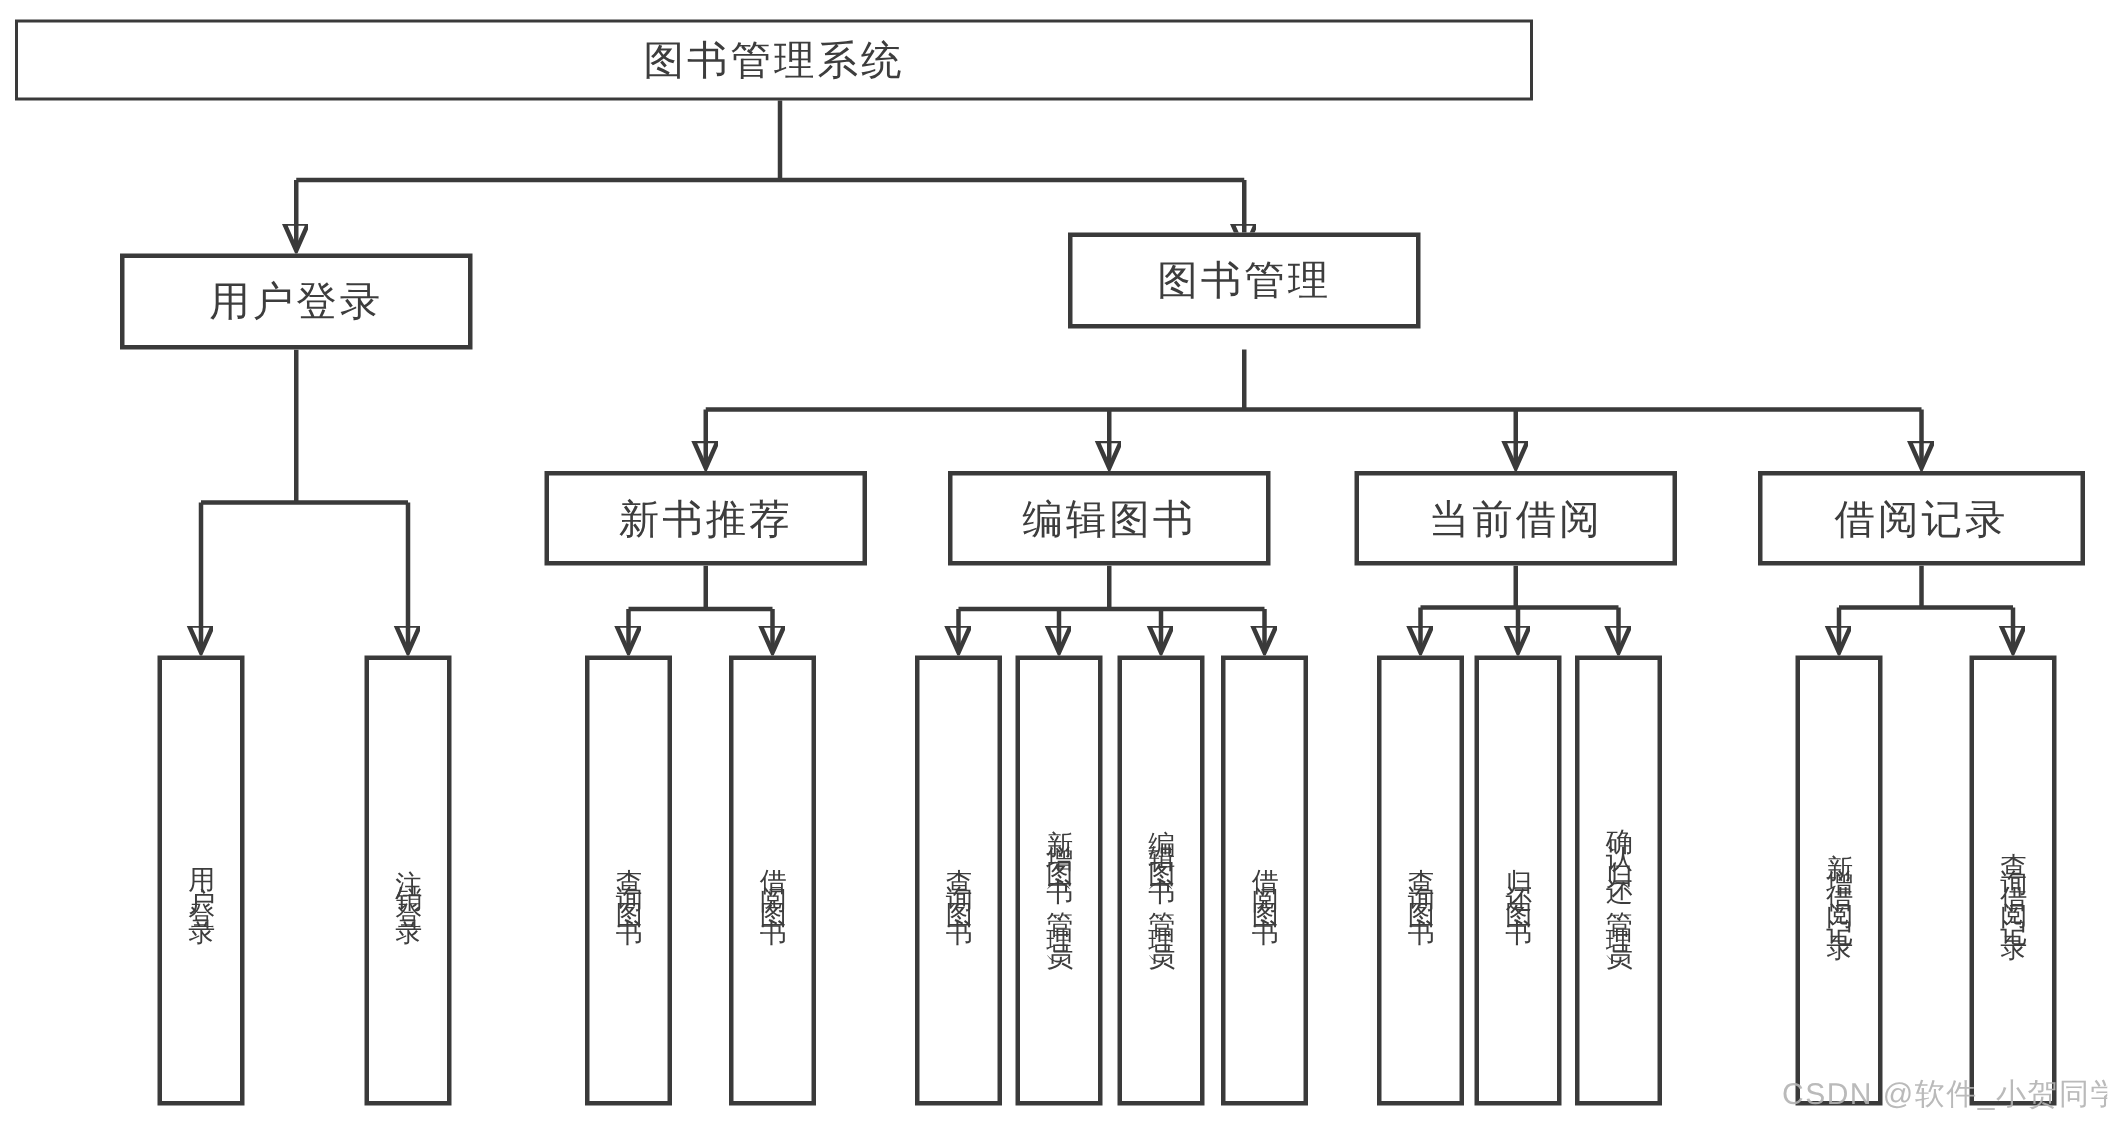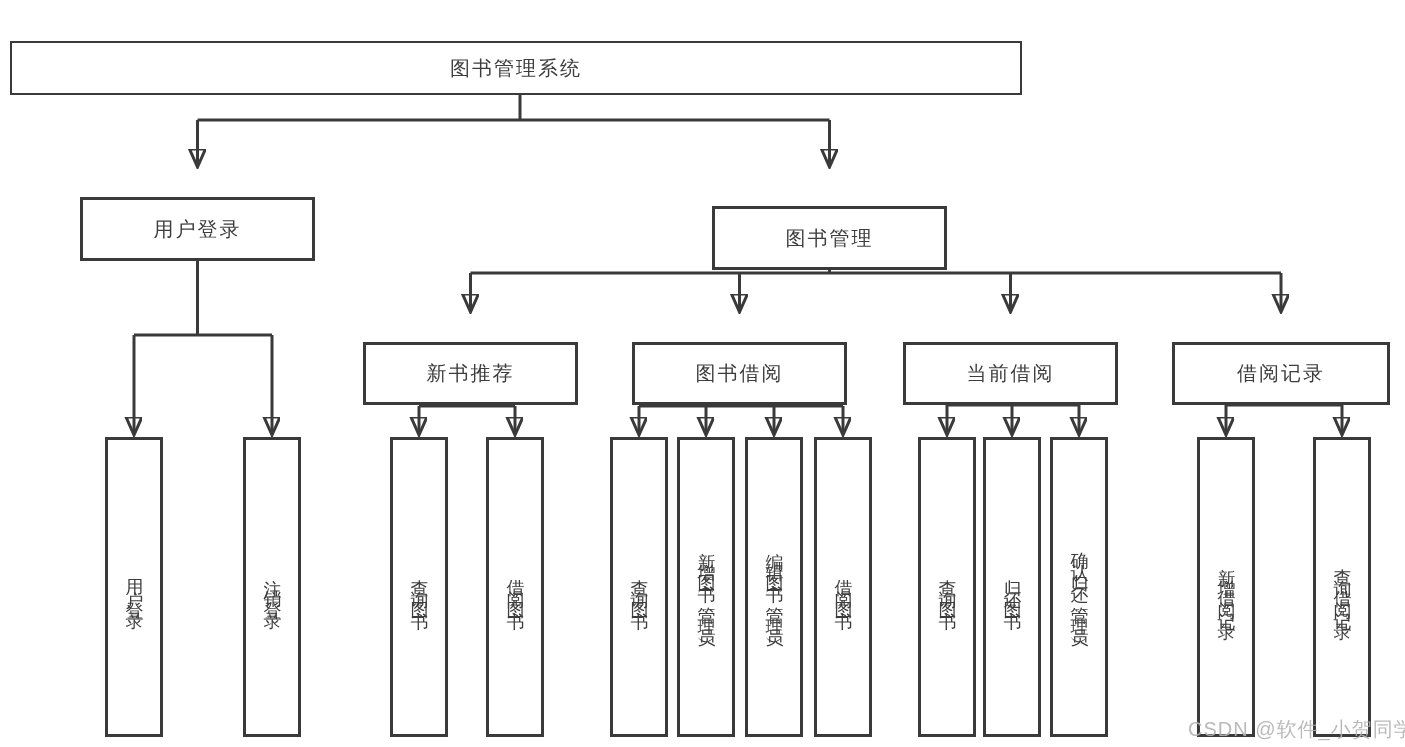--- a/index.html
+++ b/index.html
@@ -23,35 +23,35 @@
   .arrowhead{fill:var(--line);stroke:none;}
 
   .node{
     position:absolute;
     box-sizing:border-box;
     background:var(--box-background);
     border:3px solid var(--box-border);
     color:var(--text);
     display:flex;align-items:center;justify-content:center;
   }
-  .hbox{font-size:20px;letter-spacing:2px;margin-top:28px;}
+  .hbox{font-size:27px;letter-spacing:2px;}
   .root{border-width:2.5px;}
   .vbox span{
     writing-mode:vertical-rl;
     text-orientation:mixed;
     font-size:18px;
     line-height:1.05;
     letter-spacing:11px;
     white-space:nowrap;
   }
 
   
   #n-root        {left:10px;  top:13px;  width:1012px; height:54px;}
   #n-user-login  {left:80px;  top:169px; width:235px;  height:64px;}
-  #n-book-mgmt   {left:712px; top:178px; width:235px;  height:64px;text-align:right;}
+  #n-book-mgmt   {left:712px; top:155px; width:235px;  height:64px;text-align:right;}
 
   #n-new-book    {left:363px; top:314px; width:215px;  height:63px;text-align:right;}
   #n-book-borrow {left:632px; top:314px; width:215px;  height:63px;}
   #n-cur-borrow  {left:903px; top:314px; width:215px;  height:63px;}
   #n-records     {left:1172px;top:314px; width:218px;  height:63px;}
 
   .leaf{top:437px;width:58px;height:300px;}
   #l-a1{left:105px;} #l-a2{left:243px;}
   #l-b1{left:390px;} #l-b2{left:486px;}
   #l-c1{left:610px;} #l-c2{left:677px;} #l-c3{left:745px;} #l-c4{left:814px;}
@@ -144,21 +144,21 @@
     <span>用户登录</span>
   </div>
   <div class="node hbox" id="n-book-mgmt">
     <span>图书管理</span>
   </div>
 
   <div class="node hbox" id="n-new-book">
     <span>新书推荐</span>
   </div>
   <div class="node hbox" id="n-book-borrow">
-    <span>图书借阅</span>
+    <span>编辑图书</span>
   </div>
   <div class="node hbox" id="n-cur-borrow">
     <span>当前借阅</span>
   </div>
   <div class="node hbox" id="n-records">
     <span>借阅记录</span>
   </div>
 
   <div class="node vbox leaf" id="l-a1">
     <span>用户登录</span>

